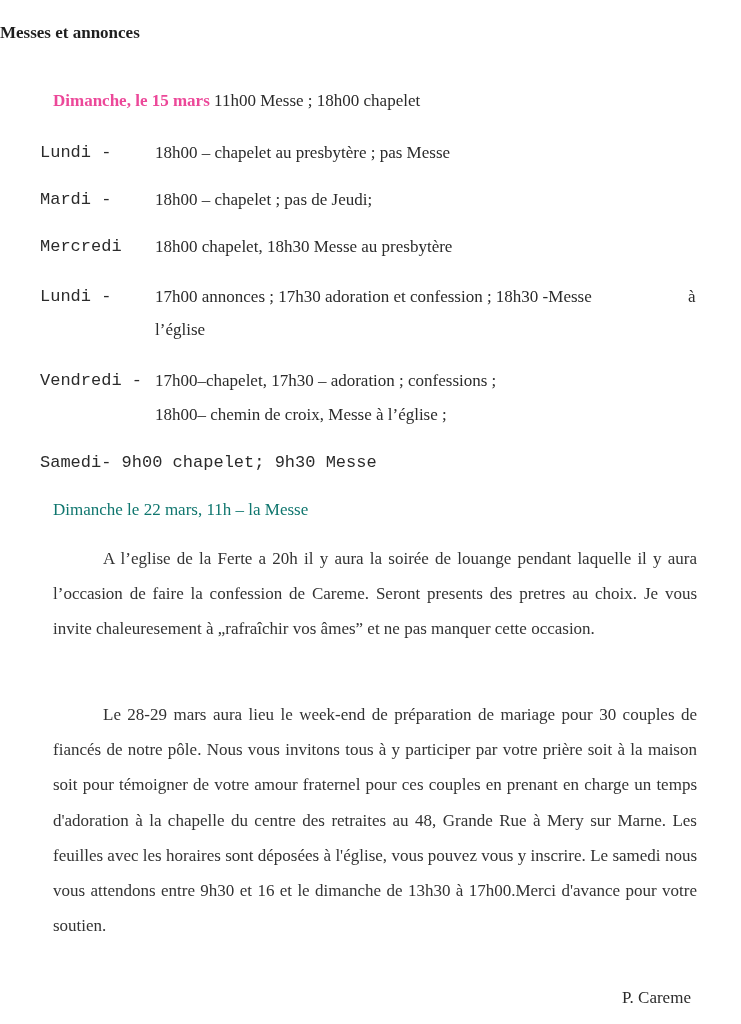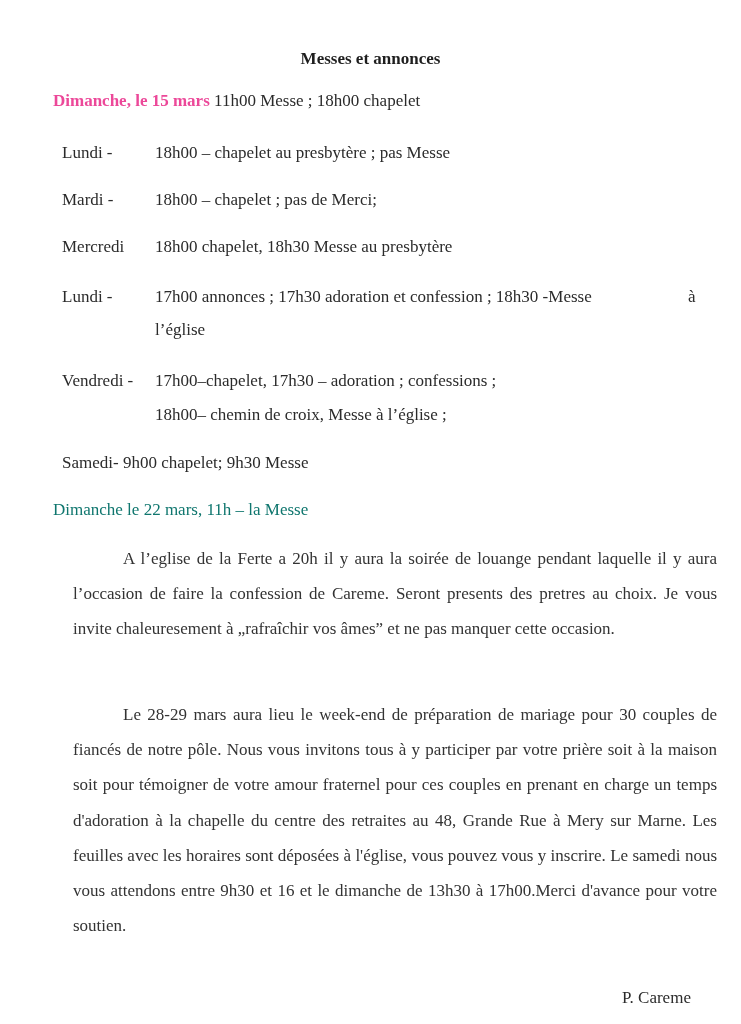--- a/index.html
+++ b/index.html
@@ -1,47 +1,47 @@
 <!DOCTYPE html>
 <html><head>
 <meta charset="utf-8">
 <style>
   html, body { margin: 0; padding: 0; background: #ffffff; }
   body {
     width: 741px; height: 1024px; position: relative; overflow: hidden;
     font-family: "Liberation Serif", serif; color: #2b2b2b; font-size: 17px;
   }
   .abs { position: absolute; white-space: nowrap; }
-  .title { top: 23px; left: 0; width: 741px; text-align: center; font-weight: bold; font-size: 17px; color: #1e1e1e; margin-top: 26px; }
+  .title { top: 23px; left: 0; width: 741px; text-align: left; font-weight: bold; font-size: 17px; color: #1e1e1e; }
   .h1 { top: 91px; left: 53px; }
   .purple-bold { color: #ec4899; font-weight: bold; }
   .purple { color: #0f766e; }
-  .day { left: 62px; }
+  .day { left: 40px; font-family: Liberation Mono, monospace; }
   .sched { left: 155px; }
   .para {
     position: absolute; left: 53px; width: 644px; text-align: justify;
-    line-height: 35.2px; font-size: 17px; color: #333; margin-left: 20px;
+    line-height: 35.2px; font-size: 17px; color: #333;
   }
   .para .indent { display: inline-block; width: 50px; }
   .sig { top: 988px; left: 622px; }
 </style>
 </head>
 <body>
 
 <div class="abs title">Messes et annonces</div>
 
 <div class="abs h1">
   <span class="purple-bold">Dimanche, le 15 mars</span><span> 11h00 Messe ; 18h00 chapelet</span>
 </div>
 
 <div class="abs day" style="top:143px">Lundi -</div>
 <div class="abs sched" style="top:143px">18h00 – chapelet au presbytère ; pas Messe</div>
 
 <div class="abs day" style="top:190px">Mardi -</div>
-<div class="abs sched" style="top:190px">18h00 – chapelet ; pas de Merci;</div>
+<div class="abs sched" style="top:190px">18h00 – chapelet ; pas de Jeudi;</div>
 
 <div class="abs day" style="top:237px">Mercredi</div>
 <div class="abs sched" style="top:237px">18h00 chapelet, 18h30 Messe au presbytère</div>
 
 <div class="abs day" style="top:287px">Lundi -</div>
 <div class="abs sched" style="top:287px">17h00 annonces ; 17h30 adoration et confession ; 18h30 -Messe</div>
 <div class="abs" style="top:287px; left:688px">à</div>
 <div class="abs sched" style="top:320px">l’église</div>
 
 <div class="abs day" style="top:371px">Vendredi -</div>

